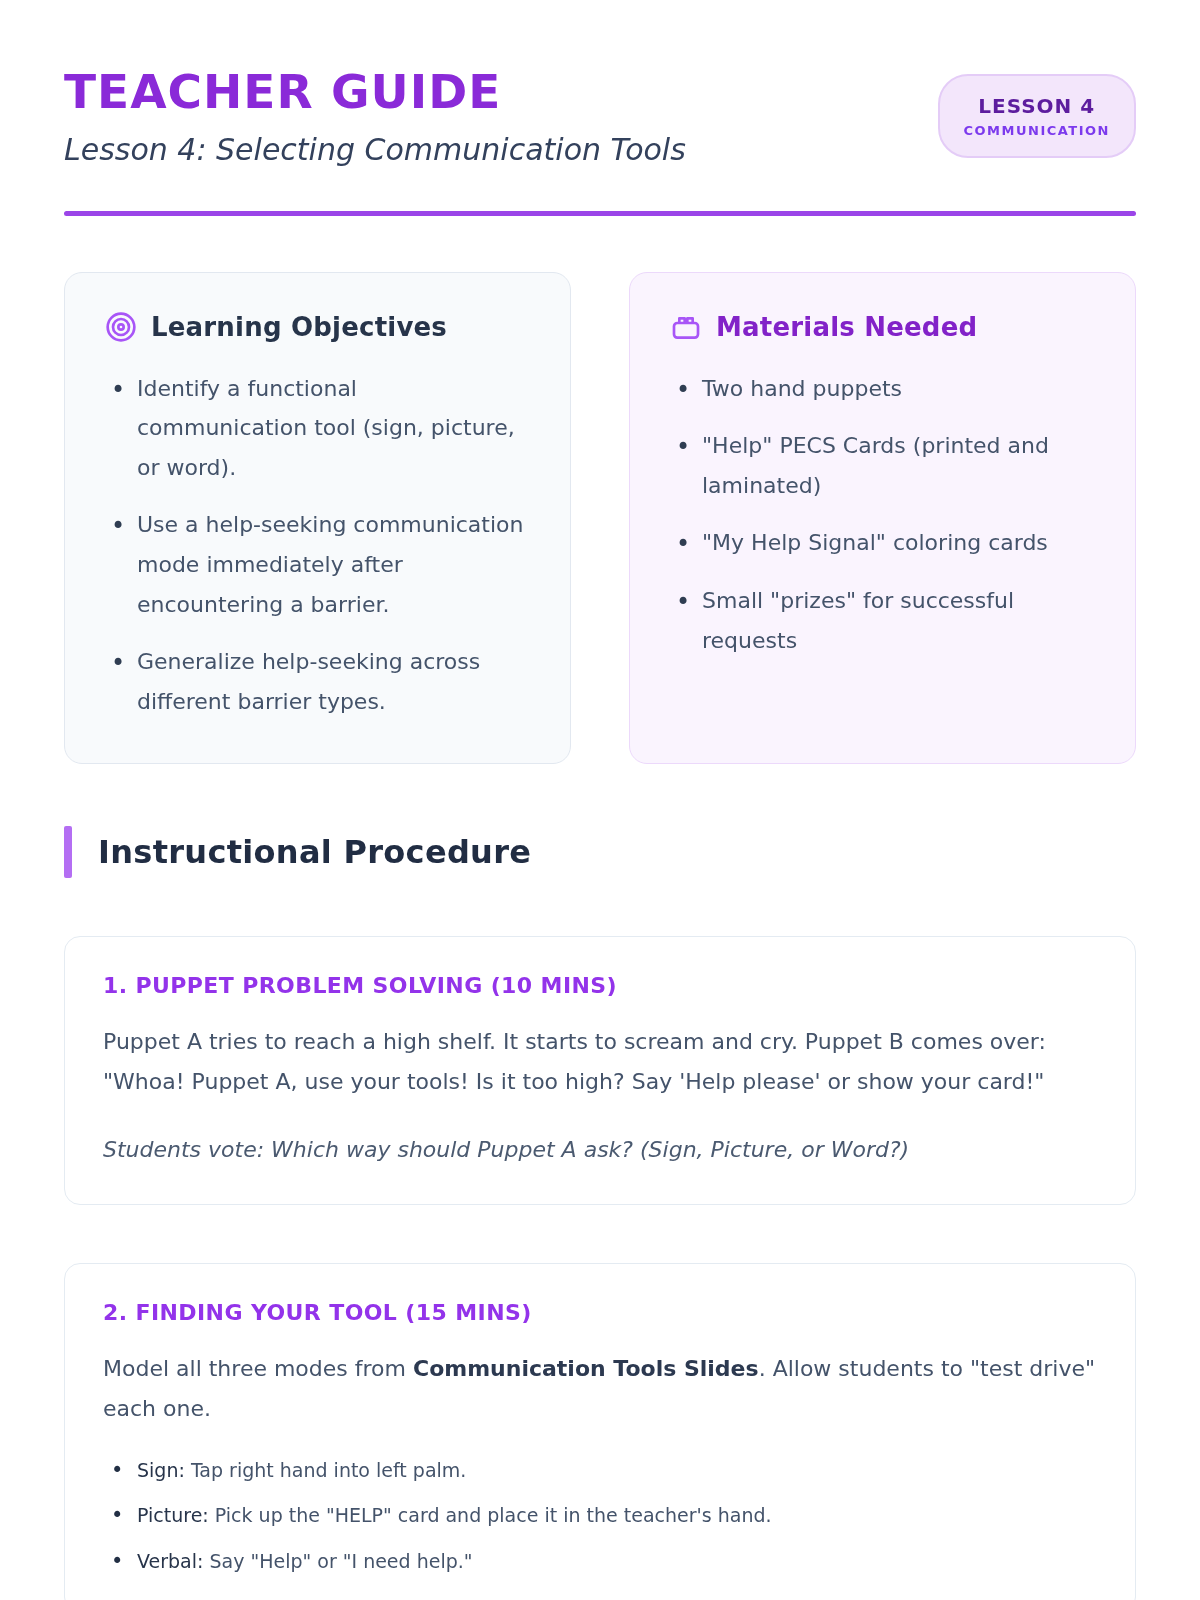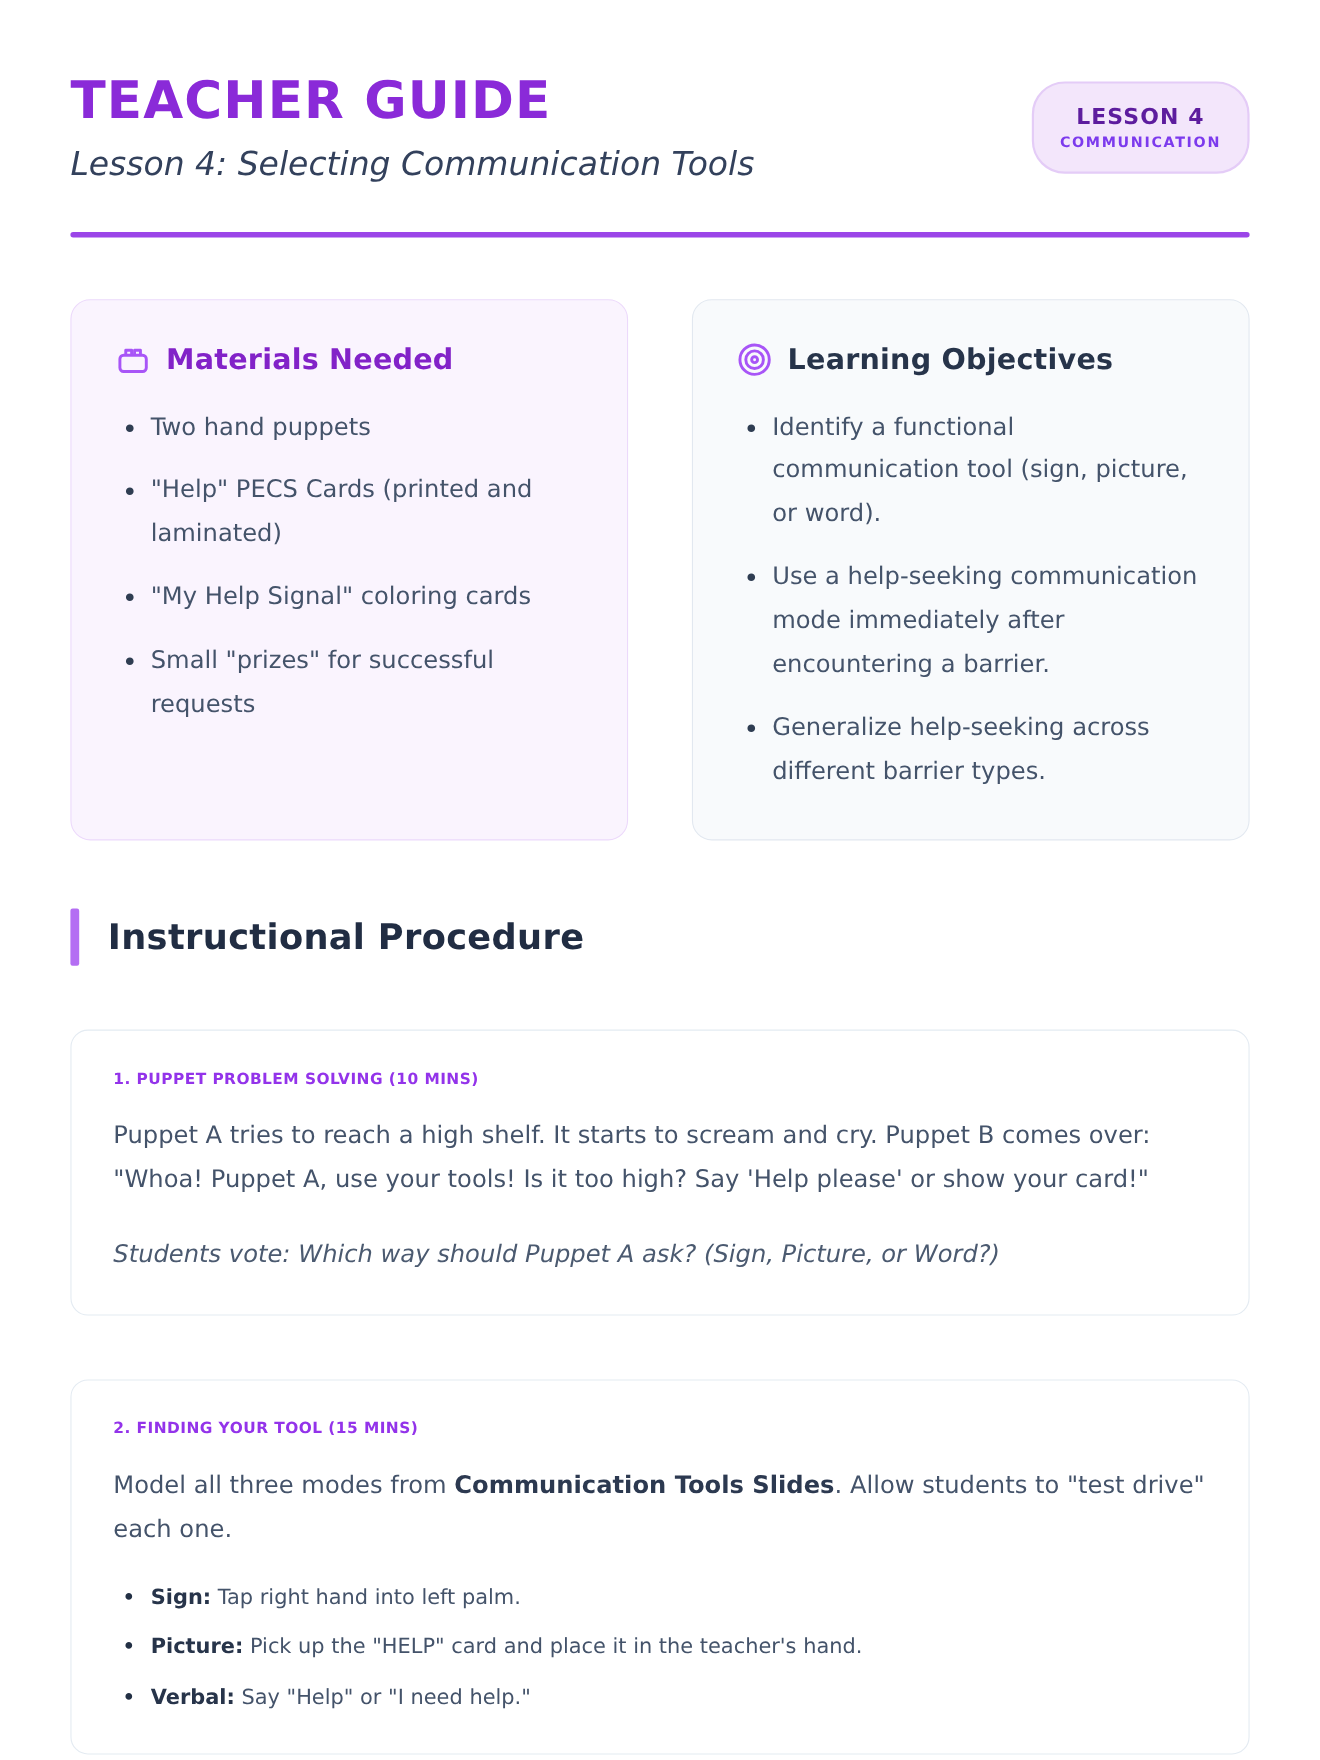--- a/index.html
+++ b/index.html
@@ -34,30 +34,30 @@
   .card li::before { content: "•"; position: absolute; left: 6px; top: 0; color: #2f3d52; font-size: 24px; }
 
   
   .section-head { display: flex; align-items: center; gap: 26px; margin-top: 62px; }
   .section-bar { width: 8px; height: 52px; background: #b46ef3; border-radius: 2px; }
   .section-head h2 { font-size: 32px; font-weight: 800; color: #212d43; letter-spacing: 0.3px; }
 
   
   .step-card { border: 1.5px solid #e4ebf2; border-radius: 16px; background: #ffffff;
                padding: 36px 38px; margin-top: 58px; }
-  .step-title { font-size: 14px; font-weight: 800; color: #9333ea; letter-spacing: 0.4px; margin-bottom: 24px; }
+  .step-title { font-size: 22px; font-weight: 800; color: #9333ea; letter-spacing: 0.4px; margin-bottom: 24px; }
   .step-body { font-size: 22px; line-height: 1.82; color: #44536a; }
   .step-body b { color: #2c3950; }
   .step-note { font-size: 22px; font-style: italic; color: #4b5a70; margin-top: 28px; line-height: 1.7; }
   .step-bullets { list-style: none; margin-top: 26px; }
   .step-bullets li { position: relative; padding-left: 34px; font-size: 19px; line-height: 1.6;
                      color: #44536a; margin-bottom: 15px; }
   .step-bullets li:last-child { margin-bottom: 0; }
   .step-bullets li::before { content: "•"; position: absolute; left: 8px; top: -1px; color: #222f44; font-size: 21px; }
-  .step-bullets .lbl { font-weight: 700; color: #27344a; }
+  .step-bullets .lbl { font-weight: 400; color: #27344a; }
 </style>
 </head>
 <body>
 
 <div class="page">
 
   <div class="header-row">
     <div>
       <div class="title">TEACHER GUIDE</div>
       <div class="subtitle">Lesson 4: Selecting Communication Tools</div>
@@ -65,52 +65,52 @@
     <div class="badge">
       <div class="badge-line1">LESSON 4</div>
       <div class="badge-line2">COMMUNICATION</div>
     </div>
   </div>
 
   <hr class="rule">
 
   <div class="cards">
 
+    <div class="card card-objectives">
+      <div class="card-head">
+        <svg class="card-icon" viewBox="0 0 24 24" fill="none" stroke="#a855f7" stroke-width="2">
+          <circle cx="12" cy="12" r="10"></circle>
+          <circle cx="12" cy="12" r="6"></circle>
+          <circle cx="12" cy="12" r="2"></circle>
+        </svg>
+        <h2>Learning Objectives</h2>
+      </div>
+      <ul>
+
+      <li>Identify a functional communication tool (sign, picture, or word).</li>
+          <li>Use a help-seeking communication mode immediately after encountering a barrier.</li>
+          <li>Generalize help-seeking across different barrier types.</li>
+        </ul>
+    </div>
+
     <div class="card card-materials">
       <div class="card-head">
         <svg class="card-icon" viewBox="0 0 24 24" fill="none" stroke="#a855f7" stroke-width="2" stroke-linejoin="round">
           <rect x="3" y="9" width="18" height="11" rx="2.5"></rect>
           <path d="M7 9V5.5h4V9"></path>
           <path d="M13 9V5.5h4V9"></path>
         </svg>
         <h2>Materials Needed</h2>
       </div>
       <ul>
 
       <li>Two hand puppets</li>
           <li>"Help" PECS Cards (printed and laminated)</li>
           <li>"My Help Signal" coloring cards</li>
           <li>Small "prizes" for successful requests</li>
-        </ul>
-    </div>
-
-    <div class="card card-objectives">
-      <div class="card-head">
-        <svg class="card-icon" viewBox="0 0 24 24" fill="none" stroke="#a855f7" stroke-width="2">
-          <circle cx="12" cy="12" r="10"></circle>
-          <circle cx="12" cy="12" r="6"></circle>
-          <circle cx="12" cy="12" r="2"></circle>
-        </svg>
-        <h2>Learning Objectives</h2>
-      </div>
-      <ul>
-
-      <li>Identify a functional communication tool (sign, picture, or word).</li>
-          <li>Use a help-seeking communication mode immediately after encountering a barrier.</li>
-          <li>Generalize help-seeking across different barrier types.</li>
         </ul>
     </div>
 
   </div>
 
   <div class="section-head">
     <div class="section-bar"></div>
     <h2>Instructional Procedure</h2>
   </div>
 

